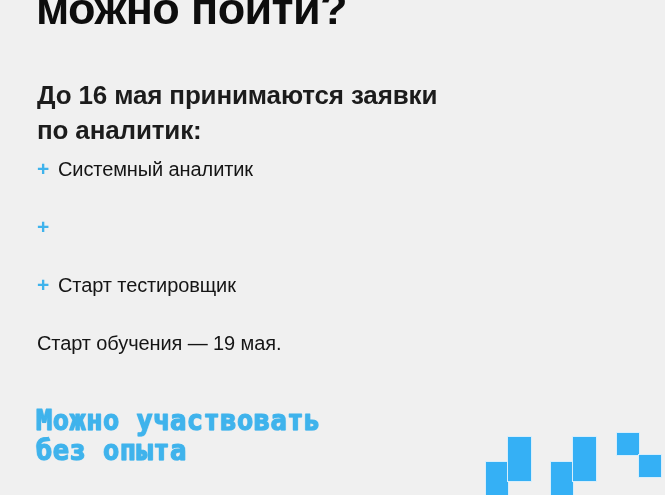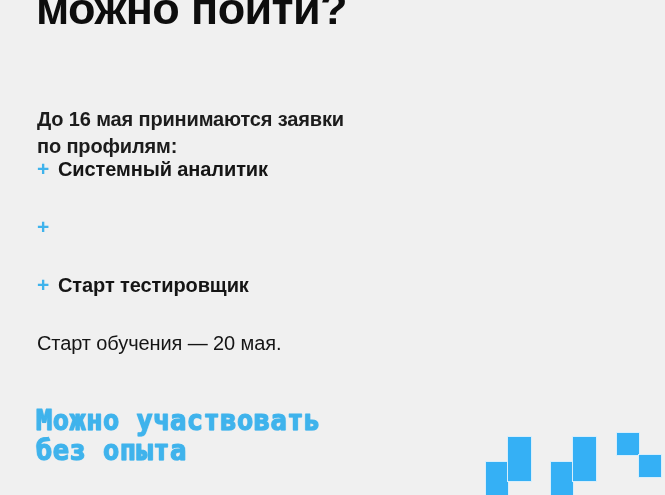--- a/index.html
+++ b/index.html
@@ -33,26 +33,25 @@
     letter-spacing: -0.6px;
     color: #0d0d0d;
     white-space: nowrap;
   }
 
   
   .intro {
     position: absolute;
     left: 37px;
     top: 78px;
-    font-size: 20px;
+    font-size: 26px;
     line-height: 1.36;
     font-weight: 700;
     color: #1c1c1c;
     letter-spacing: -0.15px;
-    margin-top: 28px;
   }
   .intro span { display: block; }
 
   
   .bullets {
     position: absolute;
     left: 37px;
     top: 158px;
     width: 420px;
   }
@@ -65,21 +64,21 @@
     width: 21px;
     flex: 0 0 21px;
     color: #3fb3ec;
     font-size: 21px;
     font-weight: 700;
     line-height: 1;
   }
   .bullet-label {
     font-size: 20px;
     line-height: 1;
-    font-weight: 700;
+    font-weight: 400;
     color: #151515;
     letter-spacing: -0.1px;
     white-space: nowrap;
   }
 
   
   .startline {
     position: absolute;
     left: 37px;
     top: 333px;
@@ -132,38 +131,38 @@
 </style>
 </head>
 <body>
 
 <div class="slide">
 
   <div class="headline">можно пойти?</div>
 
   <div class="intro">
     <span>До 16 мая принимаются заявки</span>
-    <span>по профилям:</span>
+    <span>по аналитик:</span>
   </div>
 
   <div class="bullets">
     <div class="bullet-row">
       <span class="bullet-plus">+</span>
       <span class="bullet-label">Системный аналитик</span>
     </div>
     <div class="bullet-row">
       <span class="bullet-plus">+</span>
     </div>
     <div class="bullet-row">
       <span class="bullet-plus">+</span>
       <span class="bullet-label">Старт тестировщик</span>
     </div>
   </div>
 
-  <div class="startline">Старт обучения — 20 мая.</div>
+  <div class="startline">Старт обучения — 19 мая.</div>
 
   <div class="pixel-block">
     <span class="pixel-line">Можно участвовать</span>
     <span class="pixel-line">без опыта</span>
   </div>
 
   <div class="deco">
       <div class="deco-block" style="left: 486px; top: 462px; width: 22px; height: 33px; background: rgb(53, 176, 245);"></div>
       <div class="deco-block" style="left: 508px; top: 437px; width: 23px; height: 44px; background: rgb(53, 176, 245);"></div>
       <div class="deco-block" style="left: 551px; top: 462px; width: 22px; height: 33px; background: rgb(53, 176, 245);"></div>

